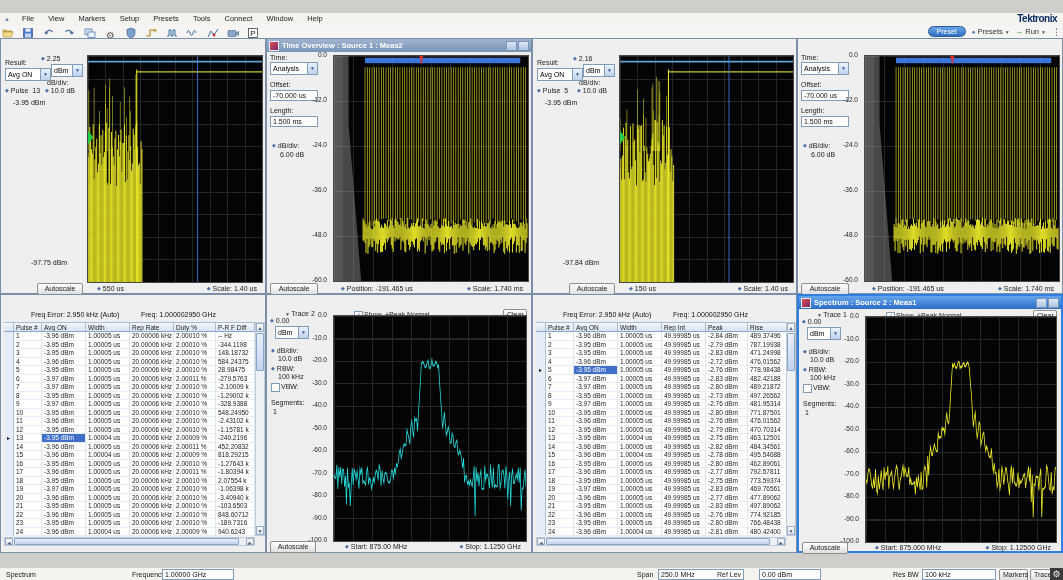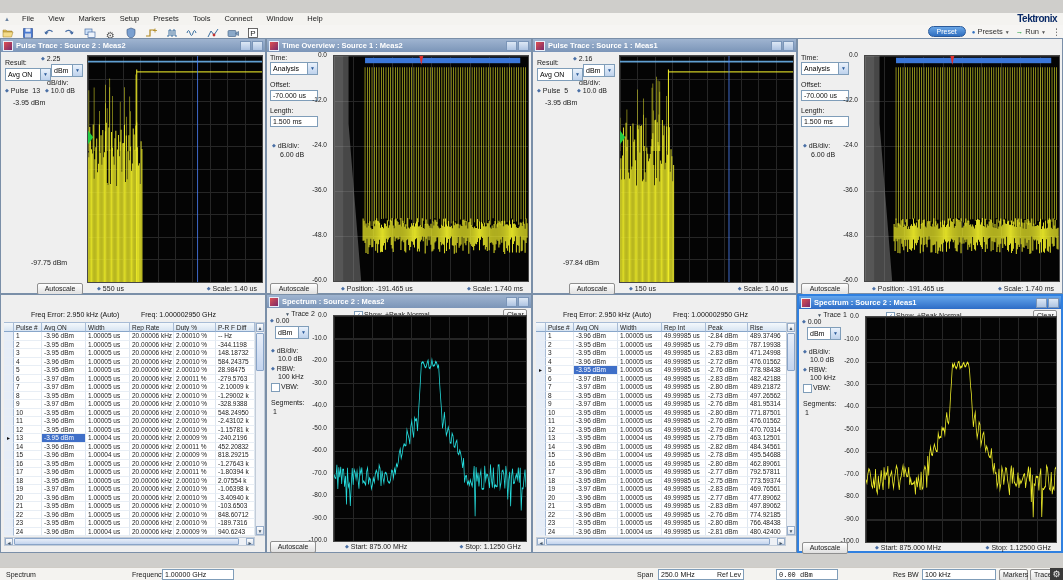--- a/index.html
+++ b/index.html
@@ -142,25 +142,20 @@
         </svg></span>
   <span class="toolright">
     <span class="presetpill">Preset</span>
     <span><span class="bluedot"></span><span>Presets</span><span class="caret"></span></span>
     <span><span class="greenarr"></span><span>Run</span><span class="caret"></span></span>
     <span class="vdots"></span>
   </span>
 </div>
 
 <div class="panel" style="left:0;top:38px;width:266px;height:256px">
-  <div class="ptitle"><span class="picon"></span><span>Pulse Trace : Source 2 : Meas2</span>
-    <span class="pbtns">
-          <span class="pbtn"></span>
-          <span class="pbtn"></span>
-        </span></div>
   <div class="lbl dia" style="left:40px;top:16px">2.25</div>
   <div class="combo" style="left:50px;top:25px;width:30px">
         <span class="cval">dBm</span>
         <span class="cbtn"></span>
       </div>
   <div class="lbl" style="left:46px;top:40px">dB/div:</div>
   <div class="lbl dia" style="left:44px;top:48px">10.0 dB</div>
   <div class="lbl" style="left:4px;top:20px">Result:</div>
   <div class="combo" style="left:4px;top:29px;width:44px">
         <span class="cval">Avg ON</span>
@@ -534,25 +529,20 @@
           <rect x="32" y="0.8" width="160" height="2.4" fill="#3b77d8"></rect>
           <polygon points="88,0 92,0 90,4" fill="#e03030"></polygon>
         </svg>
       </div>
   <div class="btn" style="left:3px;top:244px;width:48px">Autoscale</div>
   <div class="lbl dia" style="left:74px;top:246px"><span>Position:</span>&nbsp;<span>-191.465 us</span></div>
   <div class="lbl dia" style="right:8px;top:246px"><span>Scale:</span>&nbsp;<span>1.740 ms</span></div>
 </div>
 
 <div class="panel" style="left:532px;top:38px;width:265px;height:256px">
-  <div class="ptitle"><span class="picon"></span><span>Pulse Trace : Source 1 : Meas1</span>
-    <span class="pbtns">
-          <span class="pbtn"></span>
-          <span class="pbtn"></span>
-        </span></div>
   <div class="lbl dia" style="left:40px;top:16px">2.16</div>
   <div class="combo" style="left:50px;top:25px;width:30px">
         <span class="cval">dBm</span>
         <span class="cbtn"></span>
       </div>
   <div class="lbl" style="left:46px;top:40px">dB/div:</div>
   <div class="lbl dia" style="left:44px;top:48px">10.0 dB</div>
   <div class="lbl" style="left:4px;top:20px">Result:</div>
   <div class="combo" style="left:4px;top:29px;width:44px">
         <span class="cval">Avg ON</span>
@@ -1163,25 +1153,20 @@
     <span class="sbtn" style="left:0;bottom:0;width:8px;height:9px">▼</span>
   </div>
   <div class="sb" style="left:3px;top:242px;width:251px;height:9px">
     <span class="sbtn" style="left:0;top:0;width:8px;height:7px">◄</span>
     <span class="sthumb" style="left:9px;top:0;width:225px;height:7px"></span>
     <span class="sbtn" style="right:0;top:0;width:8px;height:7px">►</span>
   </div>
 </div>
 
 <div class="panel" style="left:266px;top:294px;width:266px;height:259px">
-  <div class="ptitle"><span class="picon"></span><span>Spectrum : Source 2 : Meas2</span>
-    <span class="pbtns">
-          <span class="pbtn"></span>
-          <span class="pbtn"></span>
-        </span></div>
   <div class="tracesel" style="left:18px;top:15px">Trace 2</div>
   <span class="checkbox checked" style="left:87px;top:16px"></span>
   <div class="lbl" style="left:97px;top:16px">Show</div>
   <div class="lbl" style="left:118px;top:16px">+Peak Normal</div>
   <div class="btn" style="left:236px;top:14px;width:24px;height:11px">Clear</div>
   <div class="lbl dia" style="left:3px;top:22px">0.00</div>
   <div class="combo" style="left:8px;top:31px;width:32px">
         <span class="cval">dBm</span>
         <span class="cbtn"></span>
       </div>
@@ -1528,21 +1513,21 @@
   <div class="btn xbtn" style="left:1050px;top:1px;width:12px"></div>
 </div>
 
 <div class="statusbar">
   <div class="lbl" style="left:6px;top:3px">Spectrum</div>
   <div class="lbl" style="left:132px;top:3px">Frequency</div>
   <input class="tinput" style="left: 162px; top: 1px; width: 72px;" readonly="" value="1.00000 GHz">
   <div class="lbl" style="left:637px;top:3px">Span</div>
   <input class="tinput" style="left: 658px; top: 1px; width: 86px;" readonly="" value="250.0 MHz">
   <div class="lbl" style="left:717px;top:3px;left:717px">Ref Lev</div>
-  <input class="tinput" style="left: 776px; top: 1px; width: 62px; font-family: Liberation Mono, monospace;" readonly="" value="0.00 dBm">
+  <input class="tinput" style="left: 759px; top: 1px; width: 62px;" readonly="" value="0.00 dBm">
   <div class="lbl" style="left:893px;top:3px">Res BW</div>
   <input class="tinput" style="left: 922px; top: 1px; width: 74px;" readonly="" value="100 kHz">
   <div class="btn" style="left:999px;top:1px;width:29px">Markers</div>
   <div class="btn" style="left:1030px;top:1px;width:28px">Traces</div>
   <div class="gearbox" style="left:1050px;top:0">⚙</div>
 </div>
 
 </div>
 
 </body></html>

